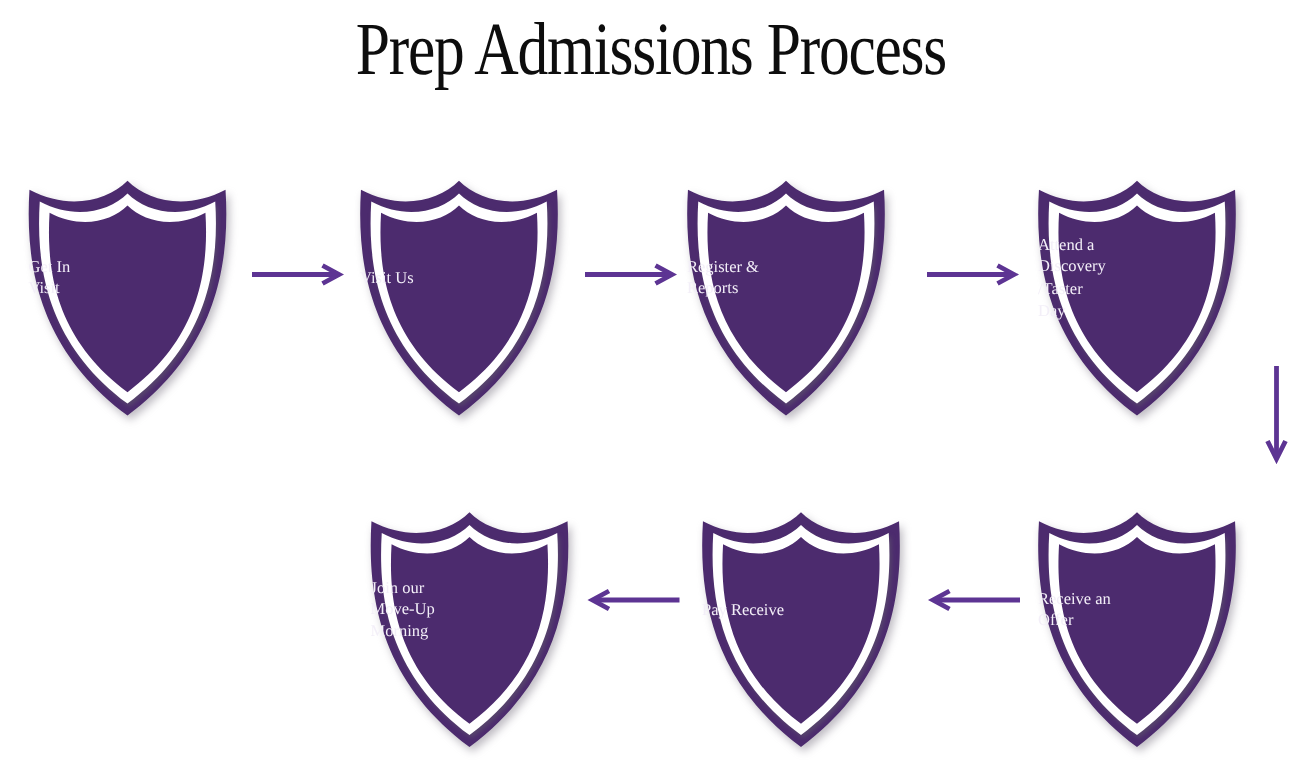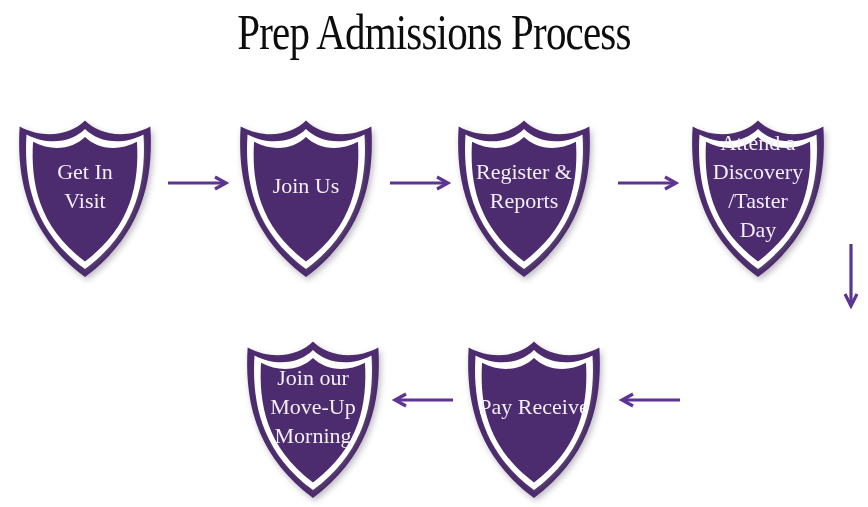--- a/index.html
+++ b/index.html
@@ -32,24 +32,24 @@
     position:absolute;inset:0;width:100%;height:100%;
     filter:drop-shadow(2px 3px 3px rgba(110,105,120,0.45));
   }
   .sh-outer{fill:var(--shield,#4c2b6e);}
   .sh-ring{fill:#ffffff;filter:drop-shadow(2px 3px 2px rgba(95,90,105,0.55));}
   .sh-inner{fill:var(--shield,#4c2b6e);}
 
   .node-label{
     position:absolute;left:50%;top:43%;
     transform:translate(-50%,-50%);
-    width:132px;text-align:center;
+    width:132px;
     white-space:pre-line;
     font-family:"Liberation Serif", serif;
-    font-size:22px;line-height:1.32;
+    font-size:11px;line-height:1.32;
     color:var(--shield-text,#f3eff8);
   }
 
   
   .pos-r1c1{left:9px;  top:112px;}
   .pos-r1c2{left:230px;top:112px;}
   .pos-r1c3{left:448px;top:112px;}
   .pos-r1c4{left:682px;top:112px;}
   .pos-r2c2{left:237px;top:333px;}
   .pos-r2c3{left:458px;top:333px;}
@@ -97,21 +97,21 @@
 
   <svg class="arrow arrow-1" width="64" height="18">
     <line x1="1" y1="9" x2="57" y2="9"></line>
       <polyline points="48,3 59,9 48,15"></polyline>
   </svg>
 
   <div class="node pos-r1c2">
     <svg class="shield" viewBox="0 0 200 224">
         <use href="#shield-shape"></use>
       </svg>
-    <div class="node-label">Join Us</div>
+    <div class="node-label">Visit Us</div>
   </div>
 
   <svg class="arrow arrow-2" width="64" height="18">
     <line x1="1" y1="9" x2="57" y2="9"></line>
       <polyline points="48,3 59,9 48,15"></polyline>
   </svg>
 
   <div class="node pos-r1c3">
     <svg class="shield" viewBox="0 0 200 224">
         <use href="#shield-shape"></use>
@@ -133,20 +133,27 @@
 Discovery
 /Taster
 Day</div>
   </div>
 
   <svg class="arrow arrow-down" width="18" height="68">
     <line x1="9" y1="1" x2="9" y2="61"></line>
       <polyline points="3,51 9,63 15,51"></polyline>
   </svg>
 
+  <div class="node pos-r2c4">
+    <svg class="shield" viewBox="0 0 200 224">
+        <use href="#shield-shape"></use>
+      </svg>
+    <div class="node-label">Receive an
+Offer</div>
+  </div>
 
   <svg class="arrow arrow-4" width="64" height="18">
     <line x1="63" y1="9" x2="7" y2="9"></line>
       <polyline points="16,3 5,9 16,15"></polyline>
   </svg>
 
   <div class="node pos-r2c3">
     <svg class="shield" viewBox="0 0 200 224">
         <use href="#shield-shape"></use>
       </svg>

